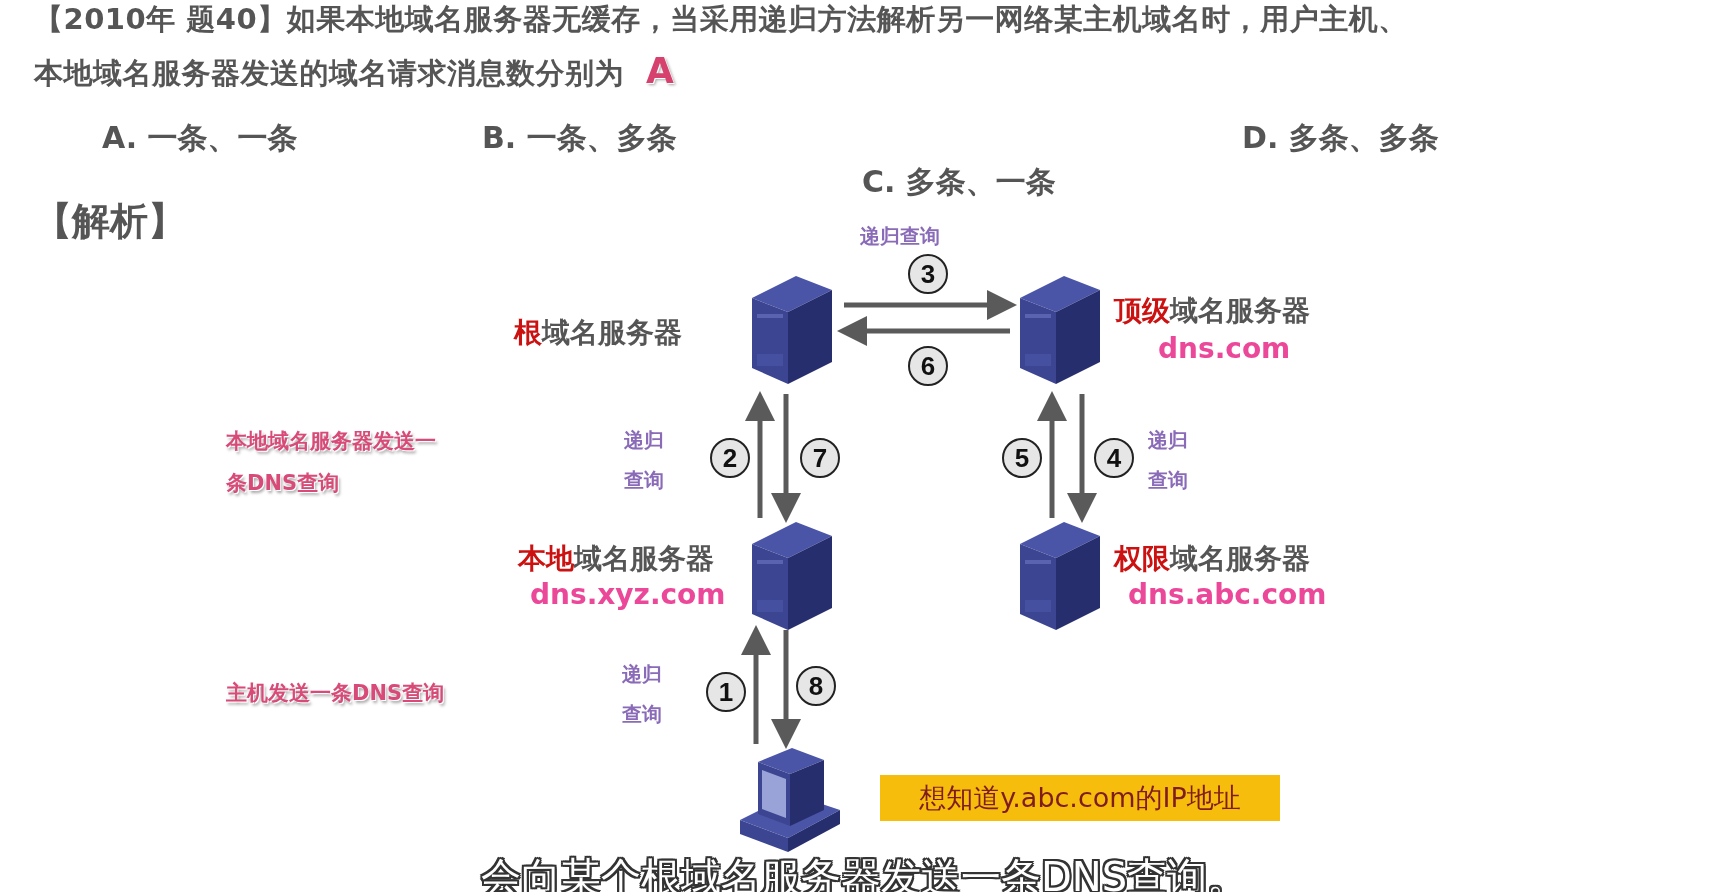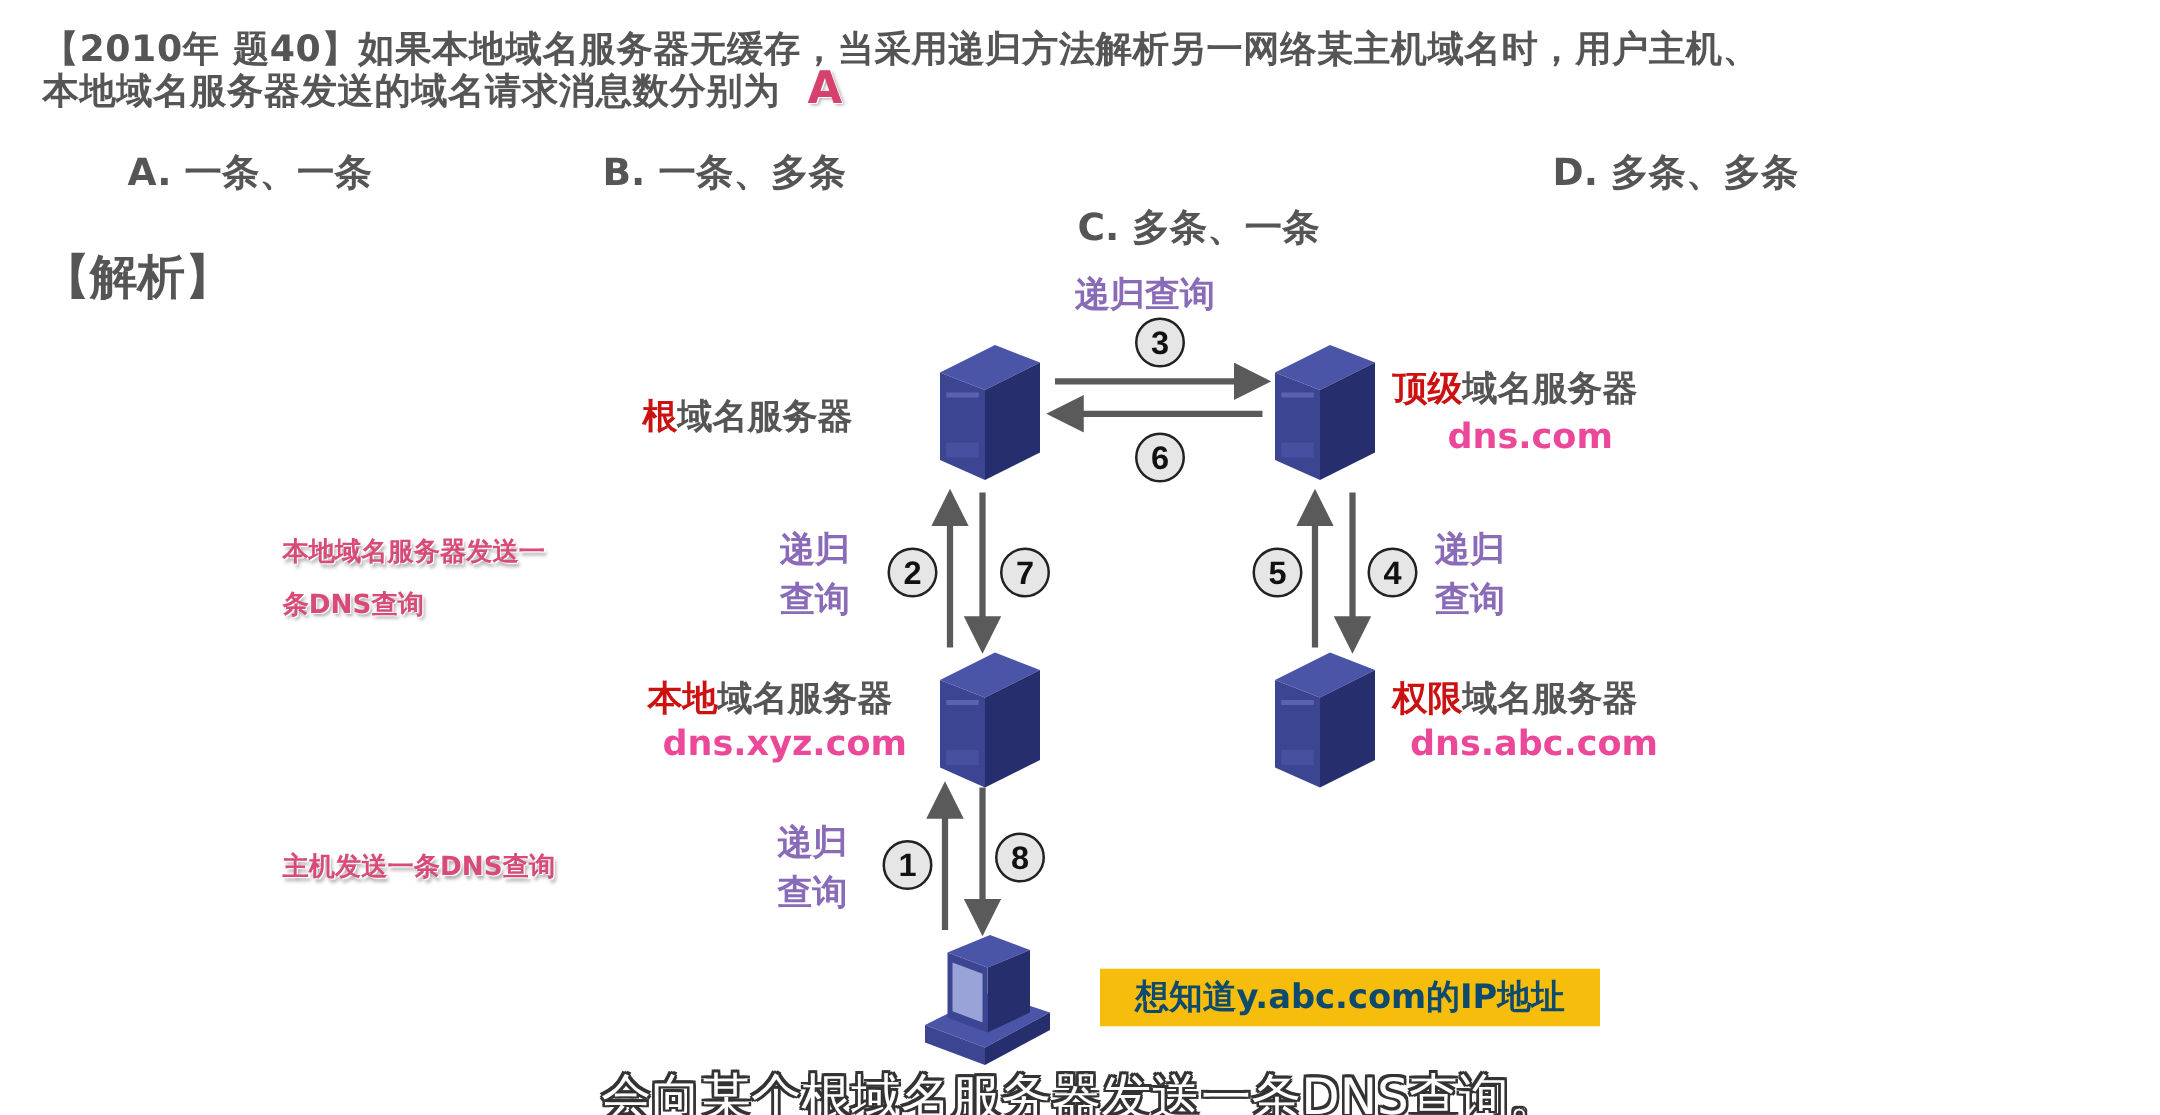--- a/index.html
+++ b/index.html
@@ -7,47 +7,47 @@
     width: 1728px; height: 892px; overflow: hidden; position: relative;
     background: #ffffff;
     font-family: "DejaVu Sans", "Liberation Sans", sans-serif;
     color: #555555;
   }
   .abs { position: absolute; }
   .q-line { position: absolute; left: 34px; font-size: 29px; font-weight: bold; color: #555555; white-space: nowrap; letter-spacing: 0.5px; }
   .answer { color: #d6416e; font-size: 36px; font-weight: bold; text-shadow: 1px 1px 0 #fff, 2px 2px 3px rgba(0,0,0,0.35); margin-left: 22px; }
   .option { position: absolute; top: 118px; font-size: 30px; font-weight: bold; color: #555555; white-space: nowrap; }
   .section { position: absolute; left: 34px; top: 196px; font-size: 38px; font-weight: bold; color: #555555; }
-  .purple { color: #8a6bb8; font-weight: bold; font-size: 28px; line-height: 40px; }
+  .purple { color: #8a6bb8; font-weight: bold; font-size: 20px; line-height: 40px; }
   .label { font-size: 28px; font-weight: bold; color: #555555; white-space: nowrap; }
   .red { color: #cc1111; }
   .dnsname { font-size: 28px; font-weight: bold; color: #ec4899; white-space: nowrap; }
   .pink { color: #d84a78; font-size: 21px; font-weight: bold; line-height: 42px; text-shadow: 1px 1px 0 #fff, 2px 3px 3px rgba(0,0,0,0.35); white-space: nowrap; }
   .num {
     position: absolute; width: 36px; height: 36px; border-radius: 50%;
     border: 2px solid #222; background: #e6e6e6; color: #111;
     font-size: 26px; font-weight: bold; text-align: center; line-height: 36px;
     font-family: "Liberation Sans", sans-serif;
   }
   .note-box {
     position: absolute; left: 880px; top: 775px; width: 400px; height: 46px;
-    background: #f7bd0d; color: #0c4a6e; font-size: 27px; font-weight: bold;
+    background: #f7bd0d; color: #7f1d1d; font-size: 27px; font-weight: normal;
     text-align: center; line-height: 46px; white-space: nowrap;
   }
   .subtitle {
     position: absolute; left: 0; width: 1728px; top: 850px; text-align: center;
     font-size: 40px; color: #ffffff; white-space: nowrap;
     text-shadow: -2px -2px 0 #333, 2px -2px 0 #333, -2px 2px 0 #333, 2px 2px 0 #333, 0 2px 0 #333, 2px 0 0 #333, 0 -2px 0 #333, -2px 0 0 #333;
   }
   svg { position: absolute; overflow: visible; }
 </style>
 </head>
 <body>
 
-<div class="q-line" style="top:20px;text-align:center;">【2010年 题40】如果本地域名服务器无缓存，当采用递归方法解析另一网络某主机域名时，用户主机、</div>
+<div class="q-line" style="top:0;text-align:center;">【2010年 题40】如果本地域名服务器无缓存，当采用递归方法解析另一网络某主机域名时，用户主机、</div>
 <div class="q-line" style="top:50px;">
   <span>本地域名服务器发送的域名请求消息数分别为</span><span class="answer">A</span>
 </div>
 
 <div class="option" style="left:102px;">A. 一条、一条</div>
 <div class="option" style="left:482px;">B. 一条、多条</div>
 <div class="option" style="left:862px;margin-top:44px;">C. 多条、一条</div>
 <div class="option" style="left:1242px;">D. 多条、多条</div>
 
 <div class="section">【解析】</div>

